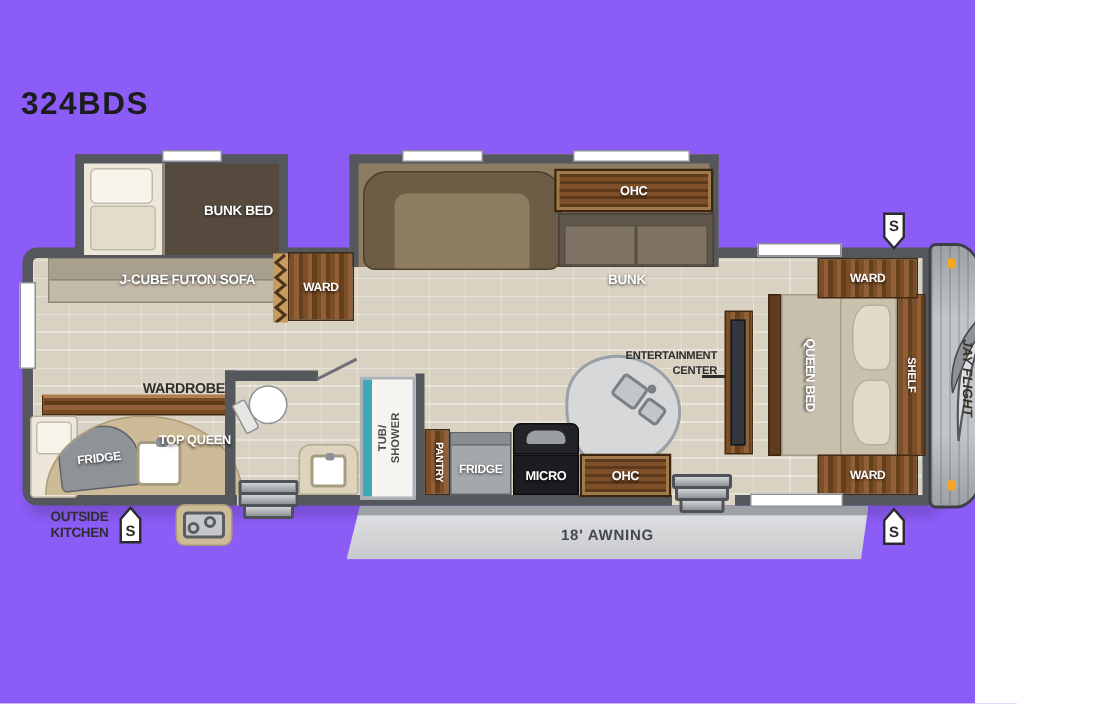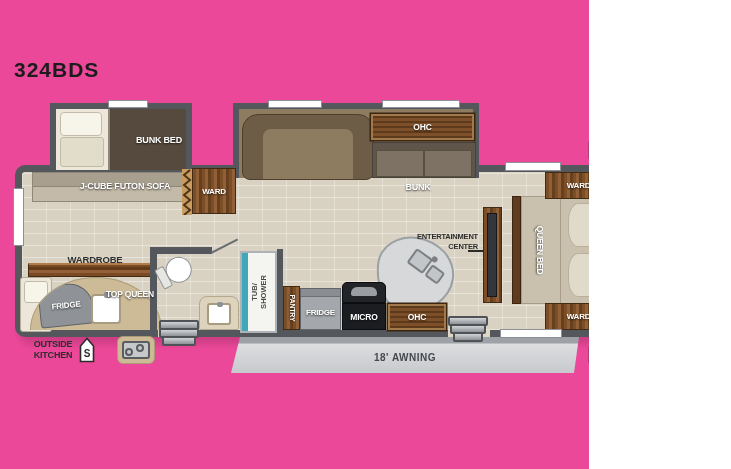--- a/index.html
+++ b/index.html
@@ -1,16 +1,16 @@
 <!DOCTYPE html>
 <html><head>
 <meta charset="utf-8">
 <style>
   html,body{margin:0;padding:0;background:#ffffff;}
-  .canvas{position:relative;width:589px;height:469px;background:#ec4899;overflow:hidden;
+  .canvas{position:relative;width:650px;height:469px;background:#8b5cf6;overflow:hidden;
           font-family:"Liberation Sans",sans-serif;}
   .abs{position:absolute;}
 
   .title{position:absolute;left:14px;top:58px;font-size:21px;font-weight:600;color:#1c1c1c;letter-spacing:1px;}
 
   
   .body{position:absolute;left:15px;top:165px;width:607px;height:172px;box-sizing:border-box;
         border:7px solid #54575c;border-radius:10px 4px 4px 10px;z-index:2;
         background-color:#d9d2c2;
         background-image:repeating-linear-gradient(0deg,rgba(255,255,255,.38) 0 1px,transparent 1px 12px),
@@ -103,21 +103,21 @@
   <div class="abs z4" style="left:182px;top:169px;width:10px;height:46px;background:#c79c5e;">
     <svg width="10" height="46">
         <path d="M8 1 L2 6 L8 11 L2 16 L8 21 L2 26 L8 31 L2 36 L8 41 L2 46" fill="none" stroke="#4e331a" stroke-width="2"></path>
       </svg>
   </div>
 
   <div class="abs z5" style="left:388px;top:176px;width:60px;text-align:center;">
     <span class="lblw" style="font-size:9px;">BUNK</span>
   </div>
 
-  <div class="abs z5" style="left:40px;top:249px;width:110px;text-align:center;">
+  <div class="abs z5" style="left:40px;top:249px;width:110px;text-align:right;">
     <span class="lbld" style="font-size:9.5px;">WARDROBE</span>
   </div>
   <div class="abs woodh z4" style="left:28px;top:263px;width:124px;height:14px;border-top:2px solid #b07c4a;"></div>
 
   <div class="abs z4" style="left:20px;top:277px;width:30px;height:53px;background:#ece7d8;border:1px solid #b5ad9b;border-radius:3px;">
     <div class="abs" style="left:3px;top:3px;width:22px;height:20px;background:#f7f4ea;border:1px solid #c2bbaa;border-radius:3px;"></div>
   </div>
 
   <div class="abs z4" style="left:30px;top:277px;width:132px;height:53px;background:#cdbb97;border:1px solid #ab9a77;border-bottom:none;border-radius:66px 66px 0 0 / 53px 53px 0 0;overflow:hidden;box-sizing:border-box;">
     <div class="abs ctr" style="left:8px;top:6px;width:52px;height:40px;background:#8f9397;border:1px solid #5f6266;border-radius:6px 24px 4px 4px;transform:rotate(-6deg);">

